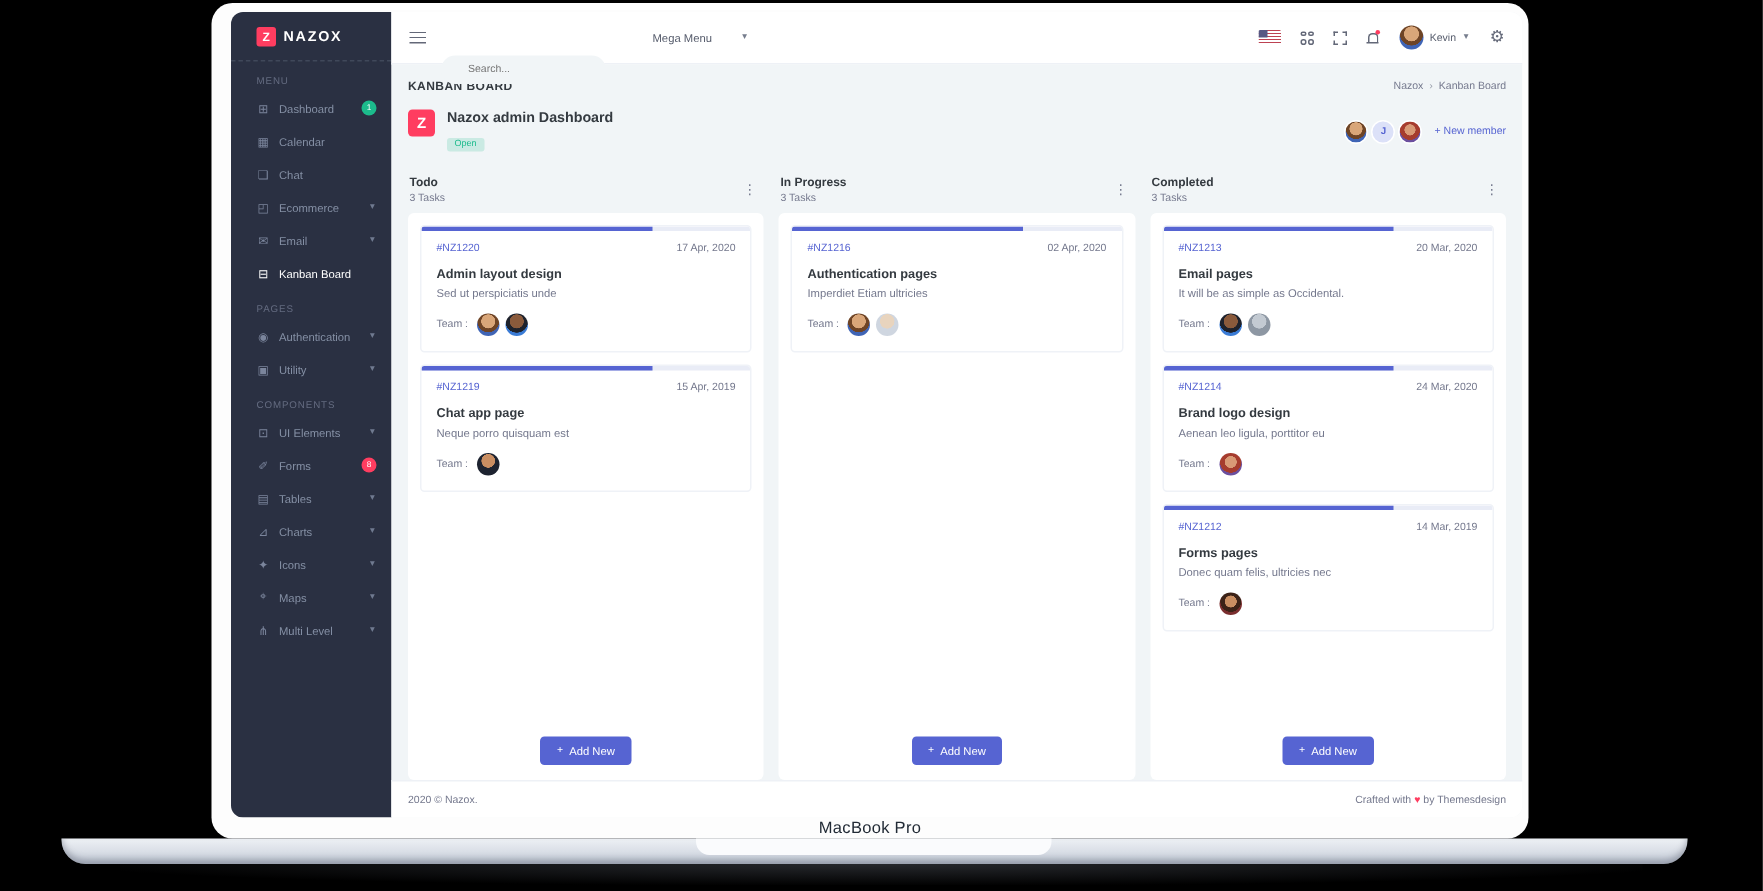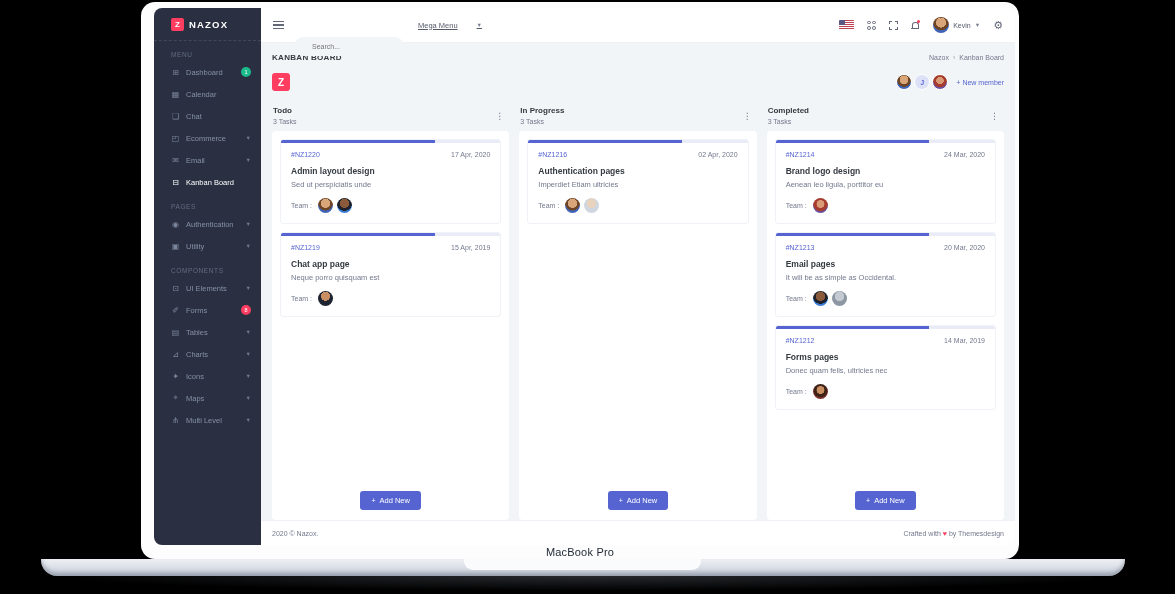--- a/index.html
+++ b/index.html
@@ -30,21 +30,21 @@
 
   
   .main{flex:1;display:flex;flex-direction:column;background:#f1f5f7;min-width:0;}
   .topbar{height:35px;background:#fff;display:flex;align-items:center;padding:0 12px 0 10px;border-bottom:1px solid #eef1f6;}
   .hamburger{width:11px;height:8px;background:repeating-linear-gradient(#636878 0 1.2px,transparent 1.2px 3.4px);margin:0 10px 0 2px;cursor:pointer;}
   .searchbox{position:relative;width:110px;}
   .searchbox input{width:110px;height:19px;border:none;border-radius:10px;background:#f1f5f7;font-size:7px;padding:0 6px 0 18px;color:#444;outline:none;margin-top:42px;}
   .mag{position:absolute;left:6px;top:5px;width:6px;height:6px;}
   .mag::before{content:"";position:absolute;left:0;top:0;width:4px;height:4px;border:1px solid #8a90a0;border-radius:50%;}
   .mag::after{content:"";position:absolute;left:5px;top:5px;width:3px;height:1px;background:#8a90a0;transform:rotate(45deg);transform-origin:0 0;}
-  .mega{display:flex;align-items:center;gap:19px;margin-left:14px;font-size:7.5px;color:#555b6b;cursor:pointer;text-decoration:underline;}
+  .mega{display:flex;align-items:center;gap:19px;margin-left:31px;font-size:7.5px;color:#555b6b;cursor:pointer;}
   .caret{font-size:5.5px;color:#777e8e;}
   .top-right{margin-left:auto;display:flex;align-items:center;gap:13px;}
   .flag{width:15px;height:10px;border-radius:1px;opacity:.85;background:linear-gradient(#3c3b6e,#3c3b6e) 0 0/6px 5px no-repeat,repeating-linear-gradient(#b22234 0 1px,#fff 1px 2px);cursor:pointer;}
   .grid4{width:9px;height:9px;display:grid;grid-template-columns:1fr 1fr;gap:1.5px;cursor:pointer;}
   .grid4 i{border:1px solid #636878;border-radius:50%;}
   .fs{width:9px;height:9px;cursor:pointer;background-image:linear-gradient(#636878,#636878),linear-gradient(#636878,#636878),linear-gradient(#636878,#636878),linear-gradient(#636878,#636878),linear-gradient(#636878,#636878),linear-gradient(#636878,#636878),linear-gradient(#636878,#636878),linear-gradient(#636878,#636878);background-position:0 0,0 0,100% 0,100% 0,0 100%,0 100%,100% 100%,100% 100%;background-size:3px 1px,1px 3px,3px 1px,1px 3px,3px 1px,1px 3px,3px 1px,1px 3px;background-repeat:no-repeat;}
   .bell{position:relative;width:9px;height:10px;cursor:pointer;}
   .bell::before{content:"";position:absolute;left:1px;top:2px;width:5px;height:5px;border:1px solid #636878;border-bottom:none;border-radius:3px 3px 0 0;}
   .bell::after{content:"";position:absolute;left:0;top:8px;width:8px;height:1px;background:#636878;}
   .bell .dot{position:absolute;right:0;top:0;width:3px;height:3px;border-radius:50%;background:#ff3d60;}
@@ -240,20 +240,24 @@
             <span class="crumbs">
               <span>Nazox</span>
               <span class="crumb-sep">›</span>
               <span>Kanban Board</span>
             </span>
           </div>
 
           <div class="board-head">
             <div class="bh-left">
               <span class="bh-logo">Z</span>
+              <span>
+                <div class="bh-title">Nazox admin Dashboard</div>
+                <span class="status-badge">Open</span>
+              </span>
             </div>
             <div class="bh-right">
               <span id="members" style="display:inline-flex;gap:2px;">
                   <span class="avatar md av-m1"></span>
                   <span class="avatar md av-init">J</span>
                   <span class="avatar md av-w3"></span>
                 </span>
               <span class="new-member">+ New member</span>
             </div>
           </div>
@@ -356,49 +360,49 @@
                   </div>
                   <span class="kcol-dots">⋮</span>
                 </div>
                 <div class="kcol-body">
                   <div class="card">
                     <div class="progress">
                       <i style="width: 70%;"></i>
                     </div>
                     <div class="card-body">
                       <div class="card-row">
+                        <span class="task-id">#NZ1213</span>
+                        <span class="task-date">20 Mar, 2020</span>
+                      </div>
+                      <div class="task-title">Email pages</div>
+                      <div class="task-desc">It will be as simple as Occidental.</div>
+                      <div class="team-row">
+                        <span class="team-label">Team :</span>
+                        <span class="team-avs">
+                          <span class="avatar sm av-m2"></span>
+                          <span class="avatar sm av-m5"></span>
+                        </span>
+                      </div>
+                    </div>
+                  </div>
+                  <div class="card">
+                    <div class="progress">
+                      <i style="width: 70%;"></i>
+                    </div>
+                    <div class="card-body">
+                      <div class="card-row">
                         <span class="task-id">#NZ1214</span>
                         <span class="task-date">24 Mar, 2020</span>
                       </div>
                       <div class="task-title">Brand logo design</div>
                       <div class="task-desc">Aenean leo ligula, porttitor eu</div>
                       <div class="team-row">
                         <span class="team-label">Team :</span>
                         <span class="team-avs">
                           <span class="avatar sm av-w3"></span>
-                        </span>
-                      </div>
-                    </div>
-                  </div>
-                  <div class="card">
-                    <div class="progress">
-                      <i style="width: 70%;"></i>
-                    </div>
-                    <div class="card-body">
-                      <div class="card-row">
-                        <span class="task-id">#NZ1213</span>
-                        <span class="task-date">20 Mar, 2020</span>
-                      </div>
-                      <div class="task-title">Email pages</div>
-                      <div class="task-desc">It will be as simple as Occidental.</div>
-                      <div class="team-row">
-                        <span class="team-label">Team :</span>
-                        <span class="team-avs">
-                          <span class="avatar sm av-m2"></span>
-                          <span class="avatar sm av-m5"></span>
                         </span>
                       </div>
                     </div>
                   </div>
                   <div class="card">
                     <div class="progress">
                       <i style="width: 70%;"></i>
                     </div>
                     <div class="card-body">
                       <div class="card-row">

